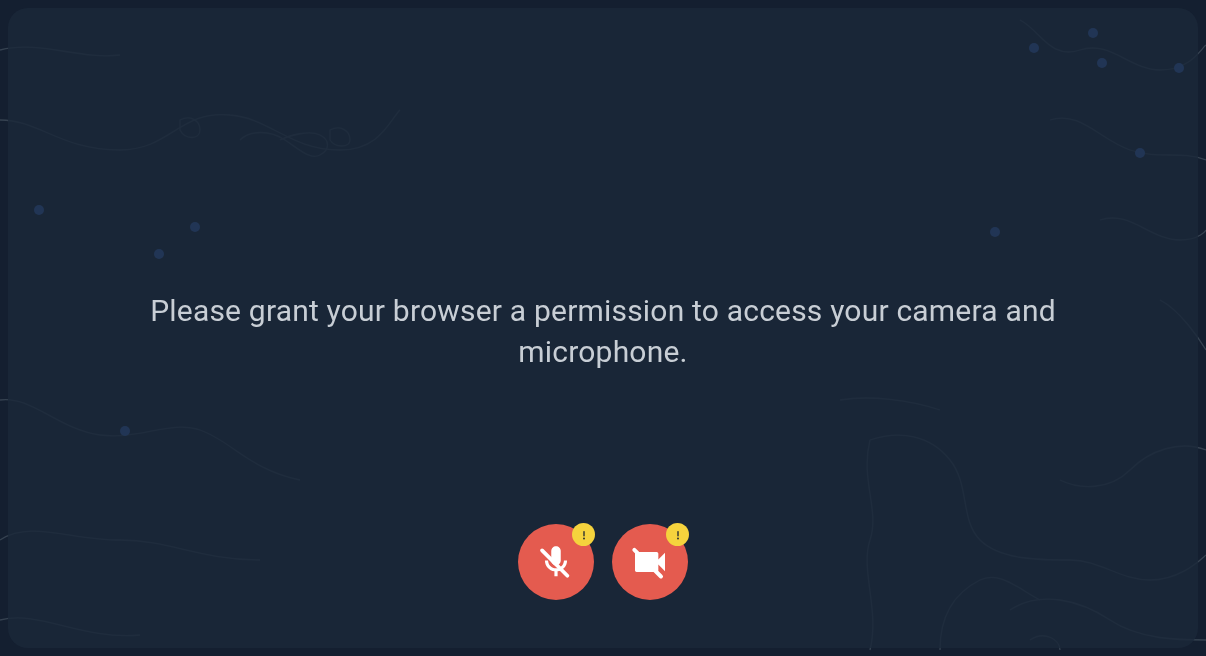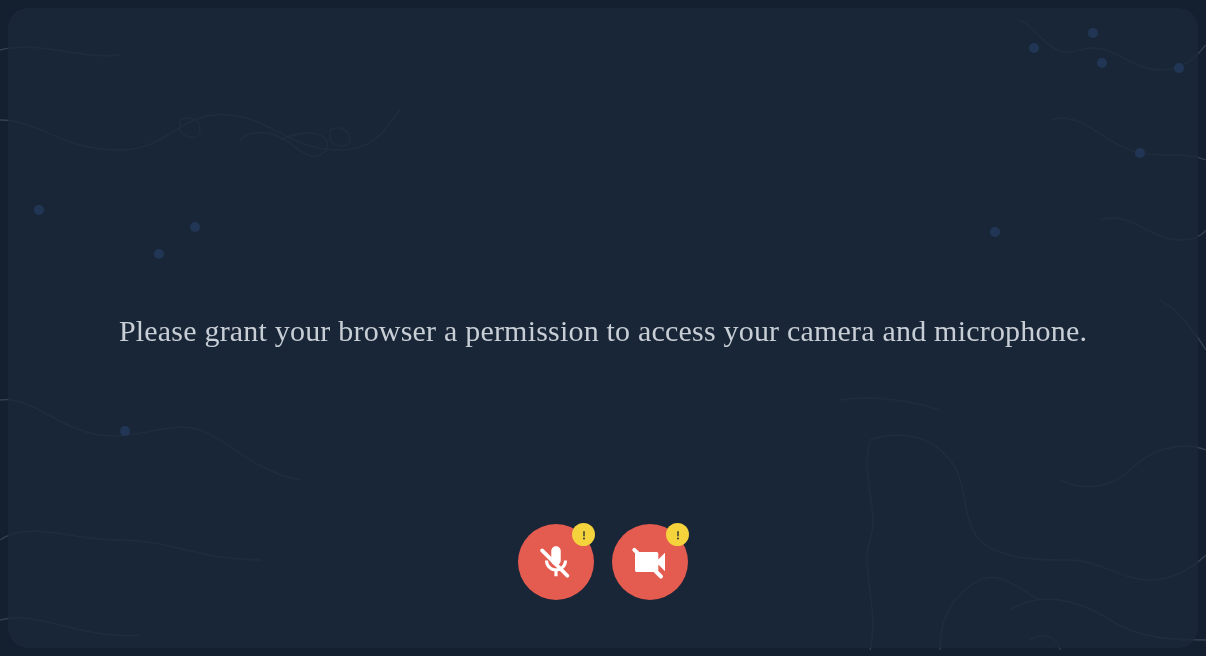--- a/index.html
+++ b/index.html
@@ -35,21 +35,20 @@
       transform: translate(-50%, -50%);
     }
     .overlay-card {
       position: absolute;
       left: 8px;
       right: 8px;
       top: 8px;
       bottom: 8px;
       background: rgba(27, 40, 57, 0.82);
       border-radius: 20px;
-      font-family: Liberation Serif, serif;
     }
     .permission-message {
       position: absolute;
       left: 50%;
       top: 323px;
       transform: translate(-50%, -50%);
       width: 1040px;
       max-width: 92%;
       text-align: center;
       color: #c8ced5;

